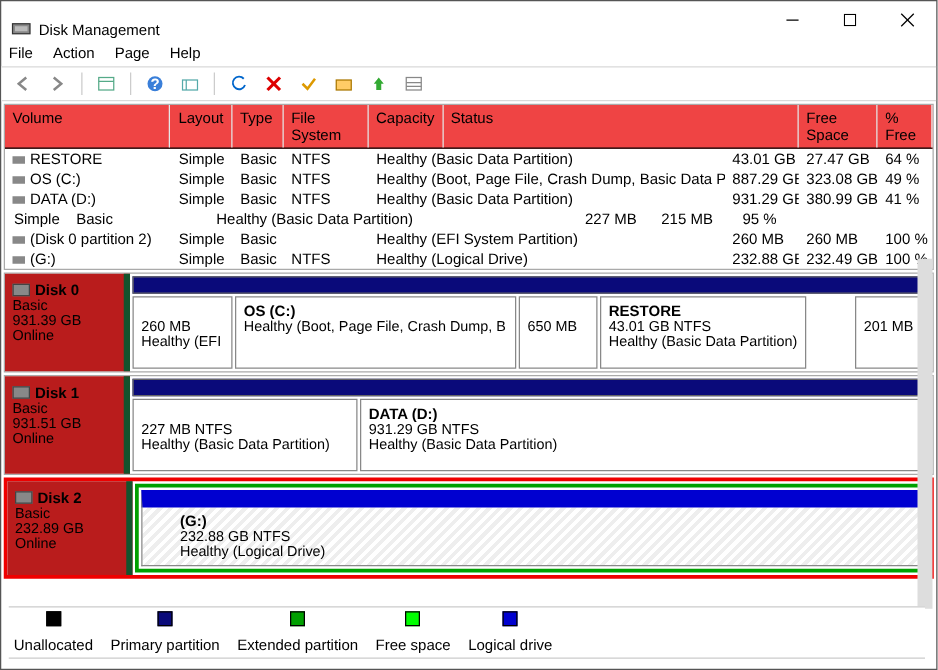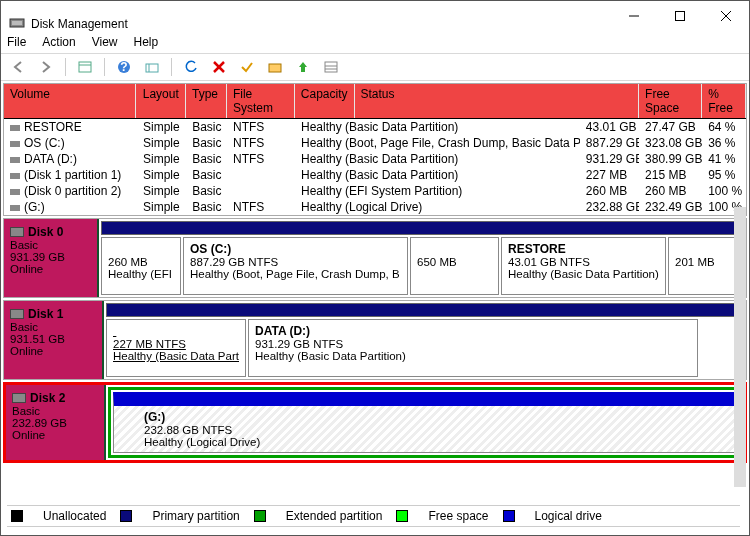--- a/index.html
+++ b/index.html
@@ -36,36 +36,36 @@
   .c-cap { width: 61px; }
   .c-fre { width: 65px; }
   .c-pfr { width: 45px; }
   .c-cap, .c-fre, .c-pfr { text-align: left; }
   .vol-icon { display: inline-block; width: 10px; height: 6px; background: #888; margin-right: 4px; vertical-align: middle; }
 
   
   .diskmap { margin: 2px; }
   .diskrow { display: flex; border: 1px solid #aaa; margin-bottom: 2px; position: relative; }
   .diskrow.highlight { border: 3px solid #ef0000; }
-  .diskinfo { width: 100px; padding: 6px; border-right: 2px solid #14532d; background: #be185d; }
+  .diskinfo { width: 100px; padding: 6px; border-right: 5px solid #14532d; background: #b91c1c; }
   .diskinfo .name { font-weight: bold; display: flex; align-items: center; gap: 4px; }
   .diskinfo .line { font-size: 11.5px; }
   .partswrap { flex: 1; display: flex; flex-direction: column; }
   .diskbar { height: 14px; background: #0a0a7a; display: flex; margin: 2px 2px 0 2px; border: 1px solid #666; }
   .parts { flex: 1; display: flex; padding: 2px; gap: 2px; }
   .part { border: 1px solid #888; padding: 4px 6px; background: #fff; overflow: hidden; min-height: 58px; }
   .part .pname { font-weight: bold; font-size: 12px; }
   .part .psize { font-size: 11.5px; }
   .part .pstat { font-size: 11.5px; white-space: nowrap; overflow: hidden; }
   .ext-container { border: 3px solid #00a000; display: flex; padding: 2px; }
   .logical { border-top: 14px solid #0000d0; border-left: 1px solid #888; border-right: 1px solid #888; border-bottom: 1px solid #888; background: repeating-linear-gradient(135deg,#fff,#fff 3px,#eee 3px,#eee 6px); }
 
   
   .legend { position: absolute; bottom: 8px; left: 6px; display: flex; gap: 14px; align-items: center; border-top: 1px solid #ccc; border-bottom: 1px solid #ccc; padding: 3px 4px; width: 733px; background:#fff;}
-  .legitem { display: flex; align-items: center; gap: 20px; font-size: 11.5px; }
+  .legitem { display: flex; align-items: center; gap: 8px; font-size: 11.5px; flex-direction: column; }
   .sw { width: 12px; height: 12px; border: 1px solid #000; }
 
   
   .scroll { position:absolute; right:3px; top:206px; width:12px; height:280px; background:#ddd;}
 
   
   .dicon { width:14px; height:10px; background:#888; border:1px solid #444; display:inline-block; vertical-align:middle;}
 </style>
 </head>
 <body>
@@ -94,21 +94,21 @@
           <line x1="1" y1="1" x2="11" y2="11" stroke="#000"></line>
           <line x1="11" y1="1" x2="1" y2="11" stroke="#000"></line>
         </svg>
       </div>
   </div>
 </div>
 
 <div class="menubar">
   <span>File</span>
   <span>Action</span>
-  <span>View</span>
+  <span>Page</span>
   <span>Help</span>
 </div>
 
 <div class="toolbar">
   <div class="tool">
       <svg width="14" height="14">
         <path d="M10 2 L4 7 L10 12" fill="none" stroke="#888" stroke-width="2"></path>
       </svg>
     </div>
   <div class="tool">
@@ -195,34 +195,33 @@
         <div class="cell c-pfr">64 %</div>
       </div>
       <div class="datarow">
         <div class="cell c-vol"><span class="vol-icon"></span>OS (C:)</div>
         <div class="cell c-lay">Simple</div>
         <div class="cell c-typ">Basic</div>
         <div class="cell c-fs">NTFS</div>
         <div class="cell c-sta">Healthy (Boot, Page File, Crash Dump, Basic Data Partition)</div>
         <div class="cell c-cap">887.29 GB</div>
         <div class="cell c-fre">323.08 GB</div>
-        <div class="cell c-pfr">36 %</div>
+        <div class="cell c-pfr">49 %</div>
       </div>
       <div class="datarow">
         <div class="cell c-vol"><span class="vol-icon"></span>DATA (D:)</div>
         <div class="cell c-lay">Simple</div>
         <div class="cell c-typ">Basic</div>
         <div class="cell c-fs">NTFS</div>
         <div class="cell c-sta">Healthy (Basic Data Partition)</div>
         <div class="cell c-cap">931.29 GB</div>
         <div class="cell c-fre">380.99 GB</div>
         <div class="cell c-pfr">41 %</div>
       </div>
       <div class="datarow">
-        <div class="cell c-vol"><span class="vol-icon"></span>(Disk 1 partition 1)</div>
         <div class="cell c-lay">Simple</div>
         <div class="cell c-typ">Basic</div>
         <div class="cell c-fs"></div>
         <div class="cell c-sta">Healthy (Basic Data Partition)</div>
         <div class="cell c-cap">227 MB</div>
         <div class="cell c-fre">215 MB</div>
         <div class="cell c-pfr">95 %</div>
       </div>
       <div class="datarow">
         <div class="cell c-vol"><span class="vol-icon"></span>(Disk 0 partition 2)</div>
@@ -262,34 +261,33 @@
     <div class="partswrap">
       <div class="diskbar"></div>
       <div class="parts" id="d0parts">
           <div class="part" style="width: 80px; flex-shrink: 0;">
             <div class="pname">&nbsp;</div>
             <div class="psize">260 MB</div>
             <div class="pstat">Healthy (EFI Sy</div>
           </div>
           <div class="part" style="width: 225px; flex-shrink: 0;">
             <div class="pname">OS  (C:)</div>
-            <div class="psize">887.29 GB NTFS</div>
             <div class="pstat">Healthy (Boot, Page File, Crash Dump, B</div>
           </div>
-          <div class="part" style="width: 89px; flex-shrink: 0;">
+          <div class="part" style="width: 63px; flex-shrink: 0;">
             <div class="pname">&nbsp;</div>
             <div class="psize">650 MB</div>
             <div class="pstat"></div>
           </div>
           <div class="part" style="width: 165px; flex-shrink: 0;">
             <div class="pname">RESTORE</div>
             <div class="psize">43.01 GB NTFS</div>
             <div class="pstat">Healthy (Basic Data Partition)</div>
           </div>
-          <div class="part" style="width: 76px; flex-shrink: 0;">
+          <div class="part" style="width: 60px; flex-shrink: 0; margin-left: 37px;">
             <div class="pname">&nbsp;</div>
             <div class="psize">201 MB</div>
             <div class="pstat"></div>
           </div>
         </div>
     </div>
   </div>
 
   <div class="diskrow">
     <div class="diskinfo">
@@ -297,21 +295,21 @@
           <span class="dicon"></span>
           <span>Disk 1</span>
         </div>
       <div class="line">Basic</div>
       <div class="line">931.51 GB</div>
       <div class="line">Online</div>
     </div>
     <div class="partswrap">
       <div class="diskbar"></div>
       <div class="parts" id="d1parts">
-          <div class="part" style="width: 140px; flex-shrink: 0; text-decoration: underline;">
+          <div class="part" style="width: 180px; flex-shrink: 0;">
             <div class="pname">&nbsp;</div>
             <div class="psize">227 MB NTFS</div>
             <div class="pstat">Healthy (Basic Data Partition)</div>
           </div>
           <div class="part" style="width: 450px; flex-shrink: 0;">
             <div class="pname">DATA  (D:)</div>
             <div class="psize">931.29 GB NTFS</div>
             <div class="pstat">Healthy (Basic Data Partition)</div>
           </div>
         </div>

